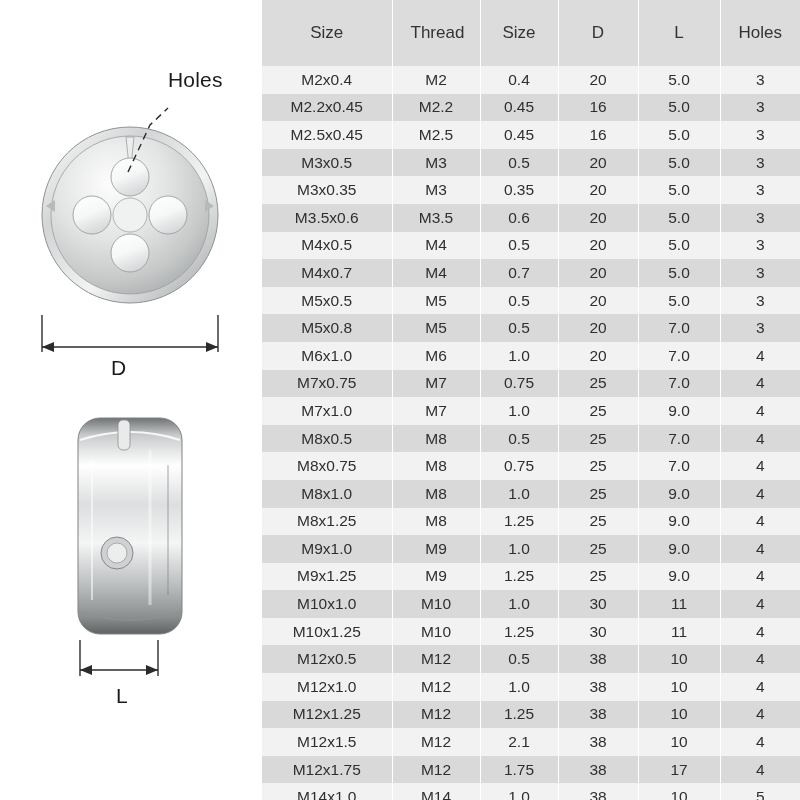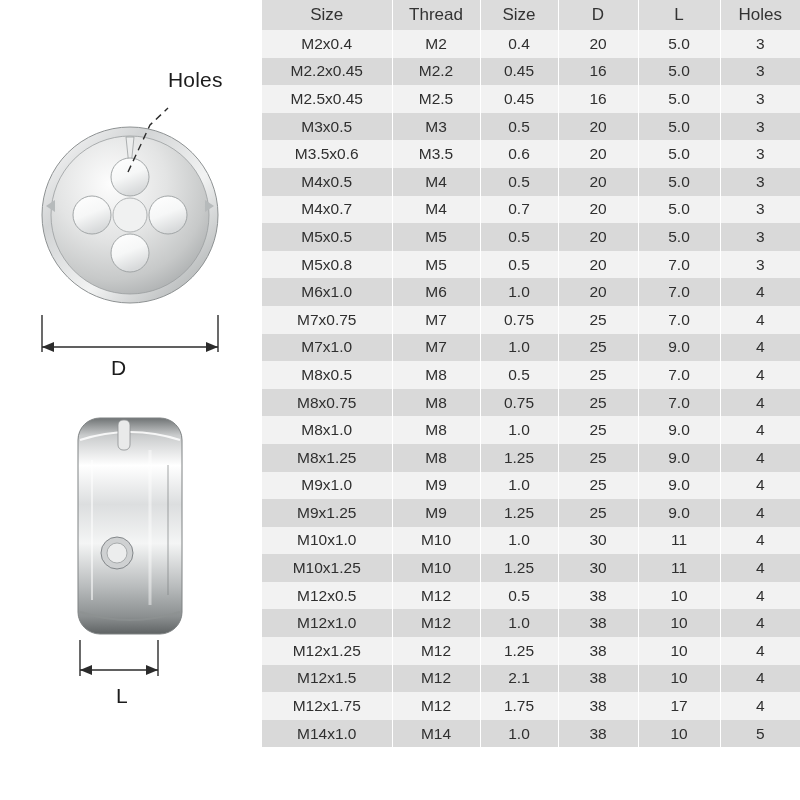--- a/index.html
+++ b/index.html
@@ -75,21 +75,21 @@
     table-layout: fixed;
     font-size: 15.5px;
     color: #2b2b2b;
   }
   table.spec th {
     font-weight: normal;
     font-size: 17px;
     color: #333333;
     background: #dcdcdc;
     height: 30px;
-    padding: 0;
+    padding: 18px;
     text-align: center;
     border-right: 1px solid #ffffff;
     margin-top: 40px;
   }
   table.spec th:last-child { border-right: none; }
   table.spec td {
     height: 27.6px;
     padding: 0;
     text-align: center;
     border-right: 1px solid #ffffff;
@@ -252,20 +252,28 @@
           </tr>
           <tr>
             <td>M3x0.5</td>
             <td>M3</td>
             <td>0.5</td>
             <td>20</td>
             <td>5.0</td>
             <td>3</td>
           </tr>
           <tr>
+            <td>M3x0.35</td>
+            <td>M3</td>
+            <td>0.35</td>
+            <td>20</td>
+            <td>5.0</td>
+            <td>3</td>
+          </tr>
+          <tr>
             <td>M3.5x0.6</td>
             <td>M3.5</td>
             <td>0.6</td>
             <td>20</td>
             <td>5.0</td>
             <td>3</td>
           </tr>
           <tr>
             <td>M4x0.5</td>
             <td>M4</td>

